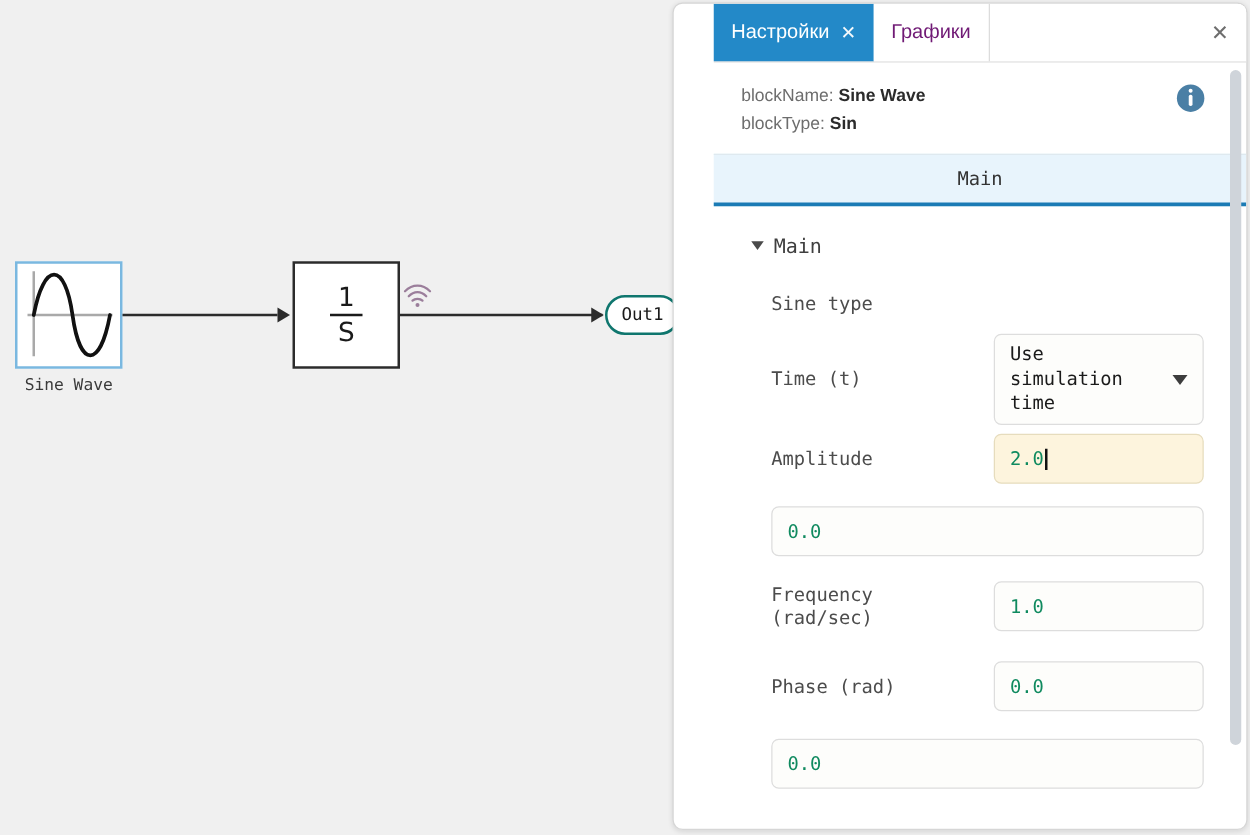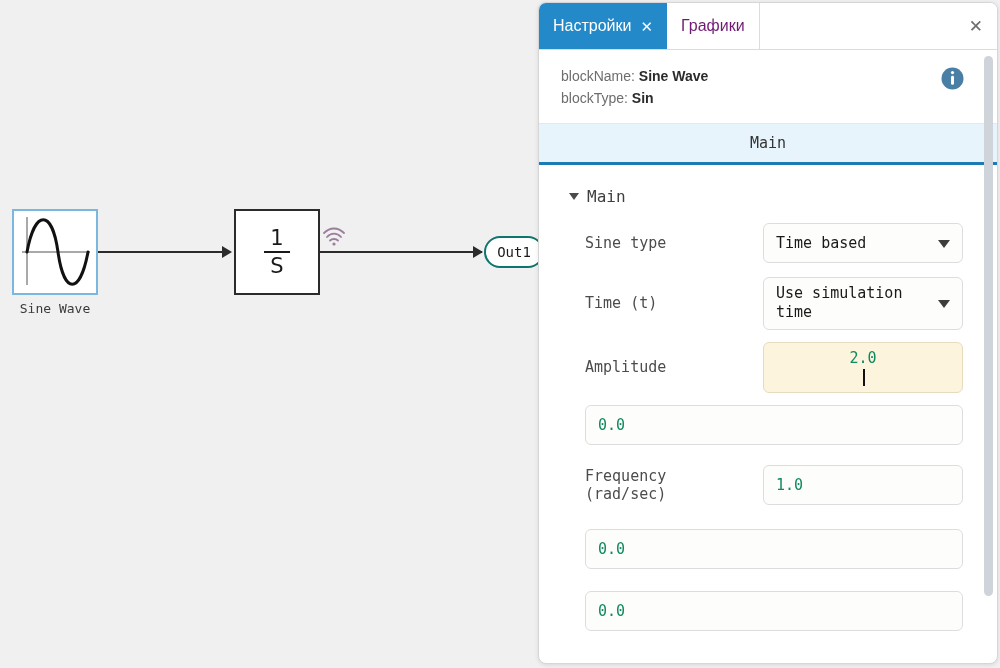--- a/index.html
+++ b/index.html
@@ -116,20 +116,21 @@
     left: 538px; top: 2px;
     width: 460px; height: 662px;
     background: #ffffff;
     border: 1px solid #d6d6d6;
     border-radius: 8px;
     box-sizing: border-box;
     box-shadow: 0 1px 4px rgba(0,0,0,0.10);
     overflow: hidden;
     display: flex;
     flex-direction: column;
+    padding-left: 32px;
   }
 
   .tabbar {
     display: flex;
     height: 46px;
     flex: 0 0 46px;
     background: #ffffff;
     border-bottom: 1px solid #dcdcdc;
     align-items: stretch;
   }
@@ -269,21 +270,20 @@
     font-family: "DejaVu Sans Mono", monospace;
     font-size: 15px;
     color: #1f1f1f;
     line-height: 1.3;
   }
   .ctrl-box.select { color: #1a1a1a; }
   .ctrl-box.input  { color: #0f8a5f; padding-right: 12px; }
   .ctrl-box.focused {
     background: #fdf4dd;
     border-color: #e6dcbd;
-    flex-direction: column;
   }
   .sel-arrow {
     position: absolute;
     right: 13px;
     top: 50%;
     margin-top: -3px;
     width: 0; height: 0;
     border-left: 6px solid transparent;
     border-right: 6px solid transparent;
     border-top: 8px solid #3d3d3d;
@@ -400,26 +400,20 @@
 
   <div class="form-area">
 
     <div class="group-header">
       <span class="tri"></span>
       <span>Main</span>
     </div>
 
     <div class="field-row">
       <div class="field-label">Sine type</div>
-      <div class="field-ctrl">
-        <div class="ctrl-box select">
-          <span>Time based</span>
-        </div>
-        <span class="sel-arrow"></span>
-      </div>
     </div>
 
     <div class="field-row row-tall">
       <div class="field-label">Time (t)</div>
       <div class="field-ctrl">
         <div class="ctrl-box select">
           <span>Use simulation time</span>
         </div>
         <span class="sel-arrow"></span>
       </div>
@@ -447,20 +441,21 @@
       <div class="field-label">Frequency
 (rad/sec)</div>
       <div class="field-ctrl">
         <div class="ctrl-box input">
           <span>1.0</span>
         </div>
       </div>
     </div>
 
     <div class="field-row row-tall2">
+      <div class="field-label">Phase (rad)</div>
       <div class="field-ctrl">
         <div class="ctrl-box input">
           <span>0.0</span>
         </div>
       </div>
     </div>
 
     <div class="field-row row-tall2">
       <div class="field-ctrl">
         <div class="ctrl-box input">

